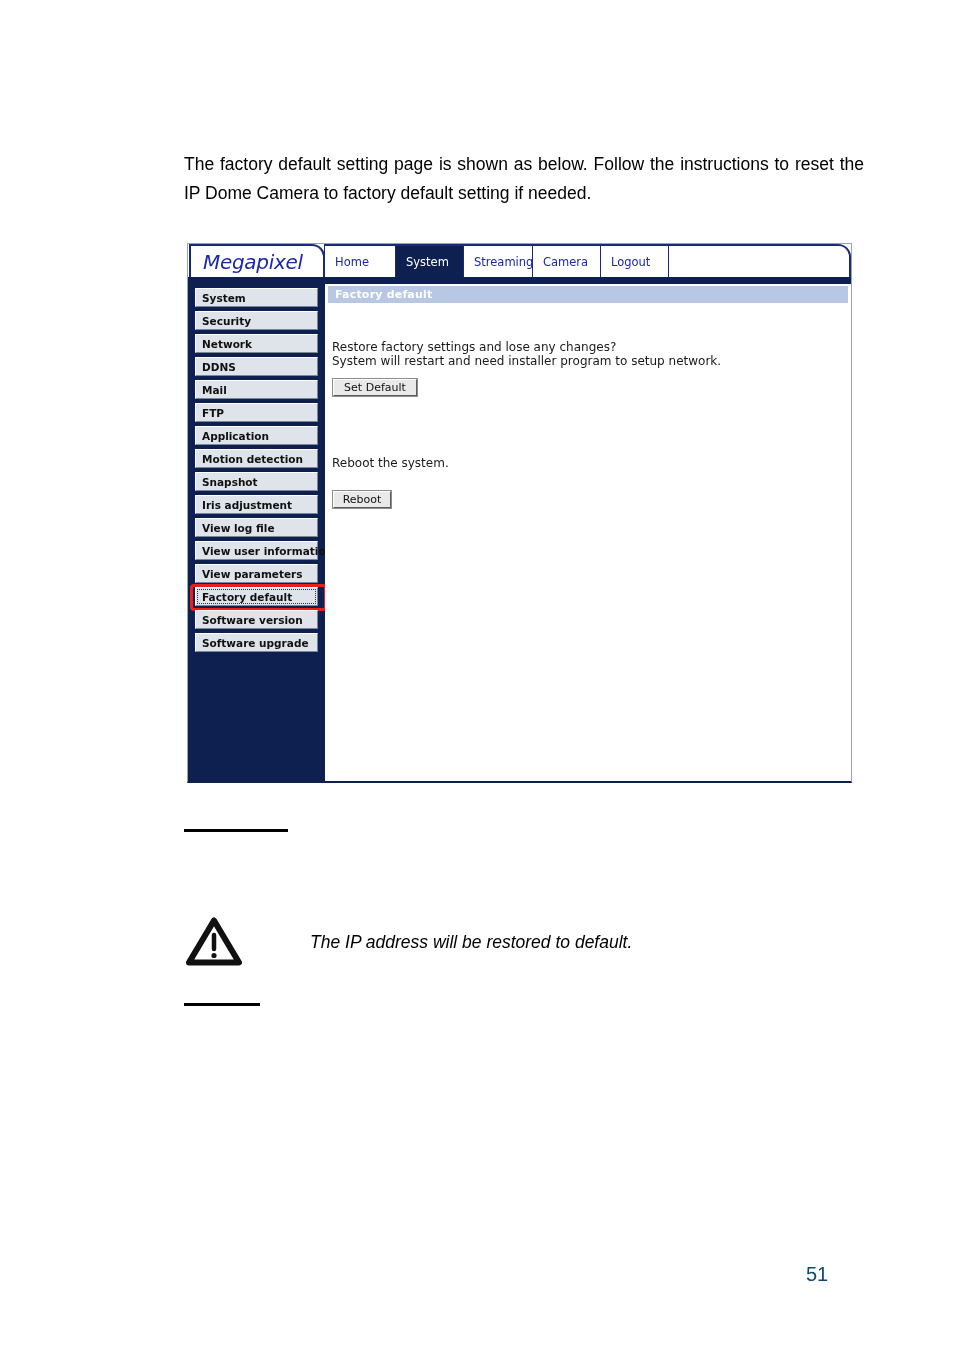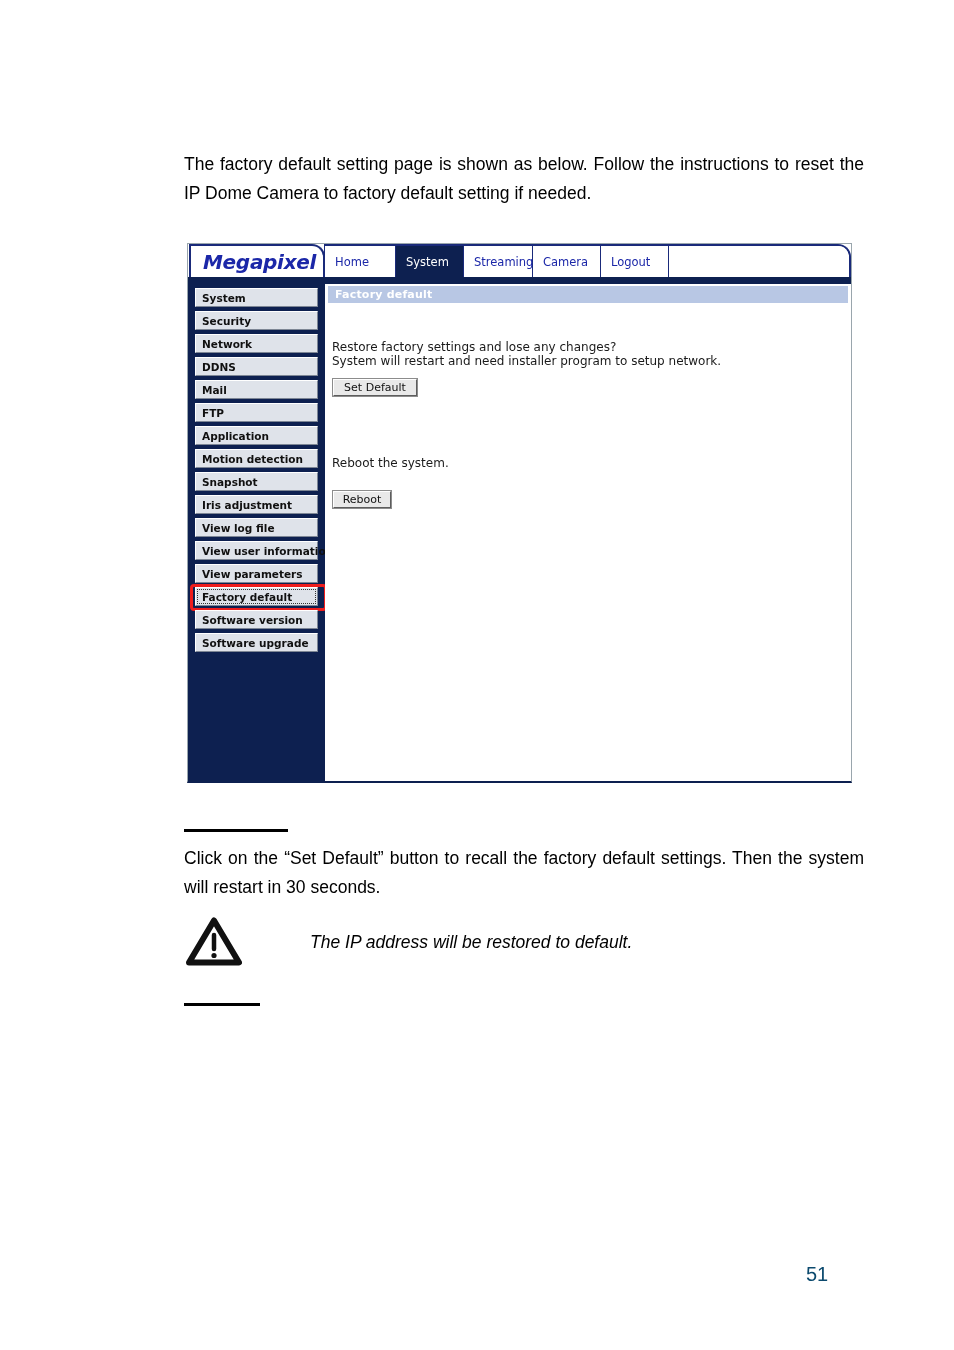--- a/index.html
+++ b/index.html
@@ -116,21 +116,21 @@
     border-top-right-radius: 13px;
     box-sizing: border-box;
     z-index: 3;
   }
   .logo-text {
     position: absolute;
     left: 12px;
     top: 4px;
     font-family: "DejaVu Sans", sans-serif;
     font-style: italic;
-    font-weight: bold;
+    font-weight: normal;
     font-size: 20px;
     color: #1b27a8;
     letter-spacing: -0.3px;
     white-space: nowrap;
   }
 
   .tabbar {
     position: absolute;
     left: 136px;
     top: 0px;
@@ -396,21 +396,20 @@
 
         <div class="body-text rebootmsg">Reboot the system.</div>
 
         <div class="winbtn reboot">Reboot</div>
       </div>
     </div>
 
   </div>
 
   <div class="rule r1"></div>
-  <div class="prose p-setdefault">Click on the “Set Default” button to recall the factory default settings. Then the system will restart in 30 seconds.</div>
 
   <div class="warn-row">
     <svg class="warn-icon" viewBox="0 0 56 50">
       <path d="M28 3.5 L53 45.5 L3 45.5 Z" fill="none" stroke="#111111" stroke-width="6" stroke-linejoin="round"></path>
       <path d="M28 18 L28 32" stroke="#111111" stroke-width="4.5" stroke-linecap="round"></path>
       <circle cx="28" cy="38.5" r="2.6" fill="#111111"></circle>
     </svg>
     <div class="warn-text">The IP address will be restored to default.</div>
   </div>
 

